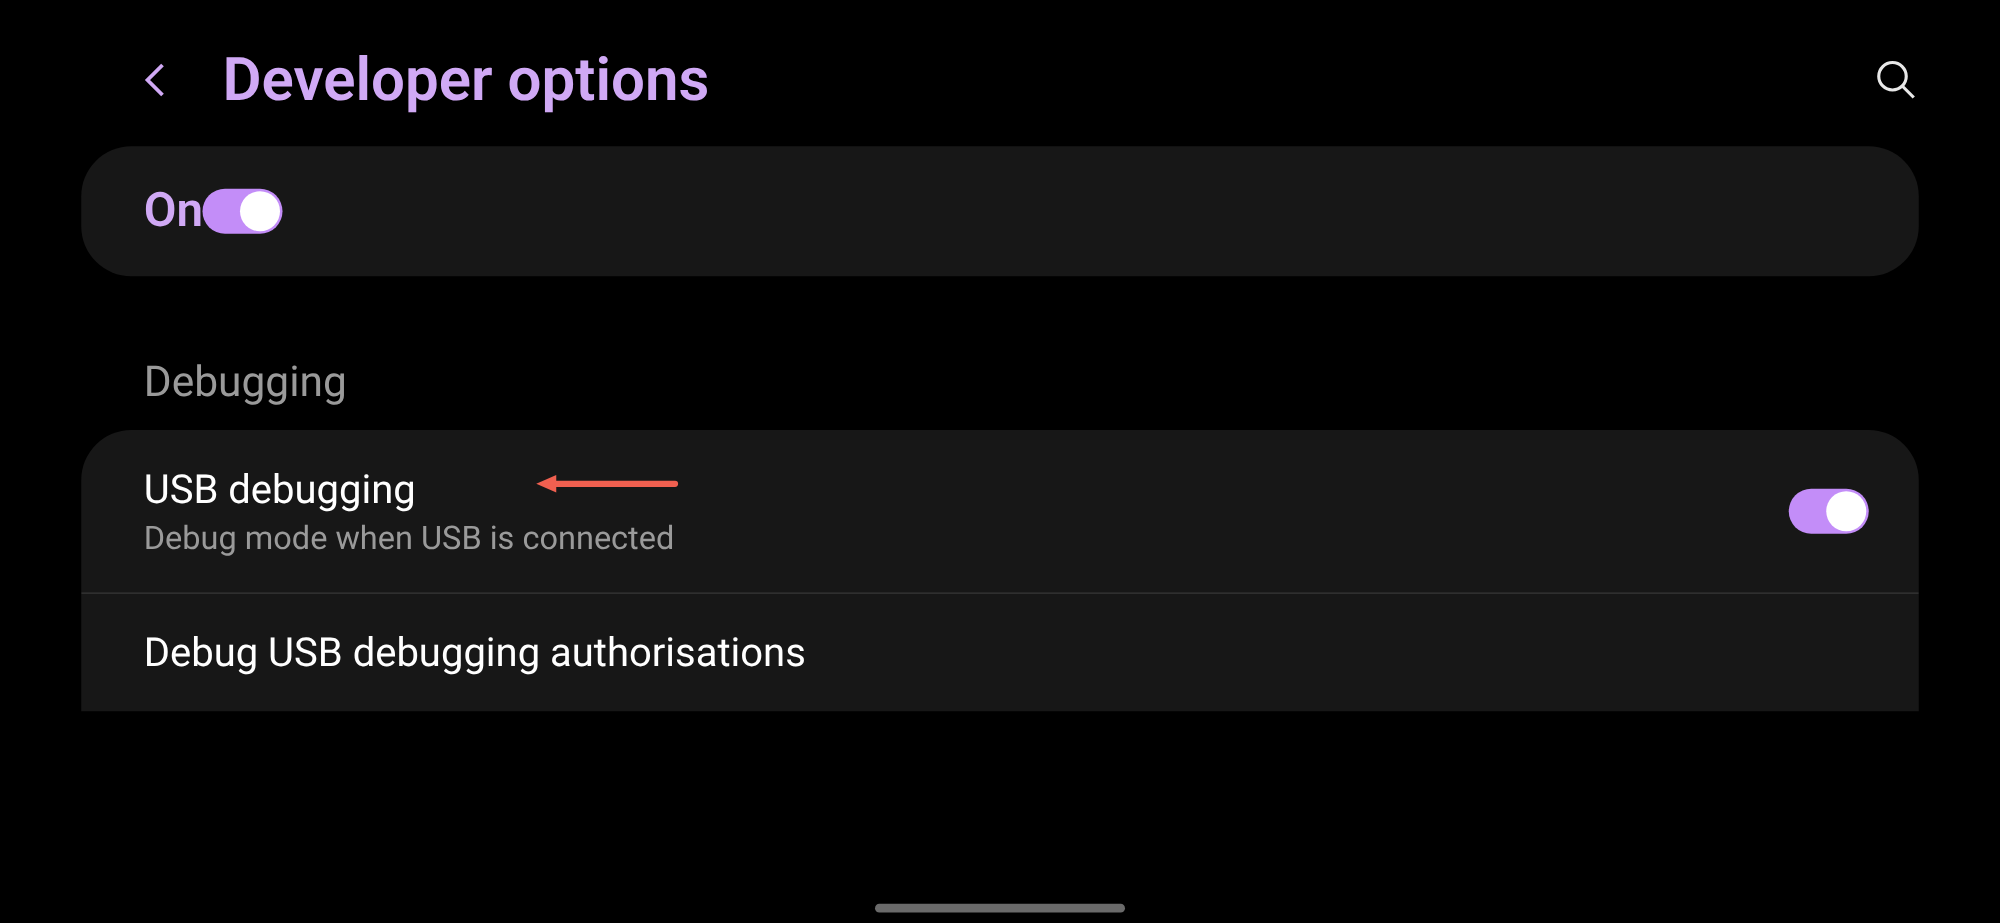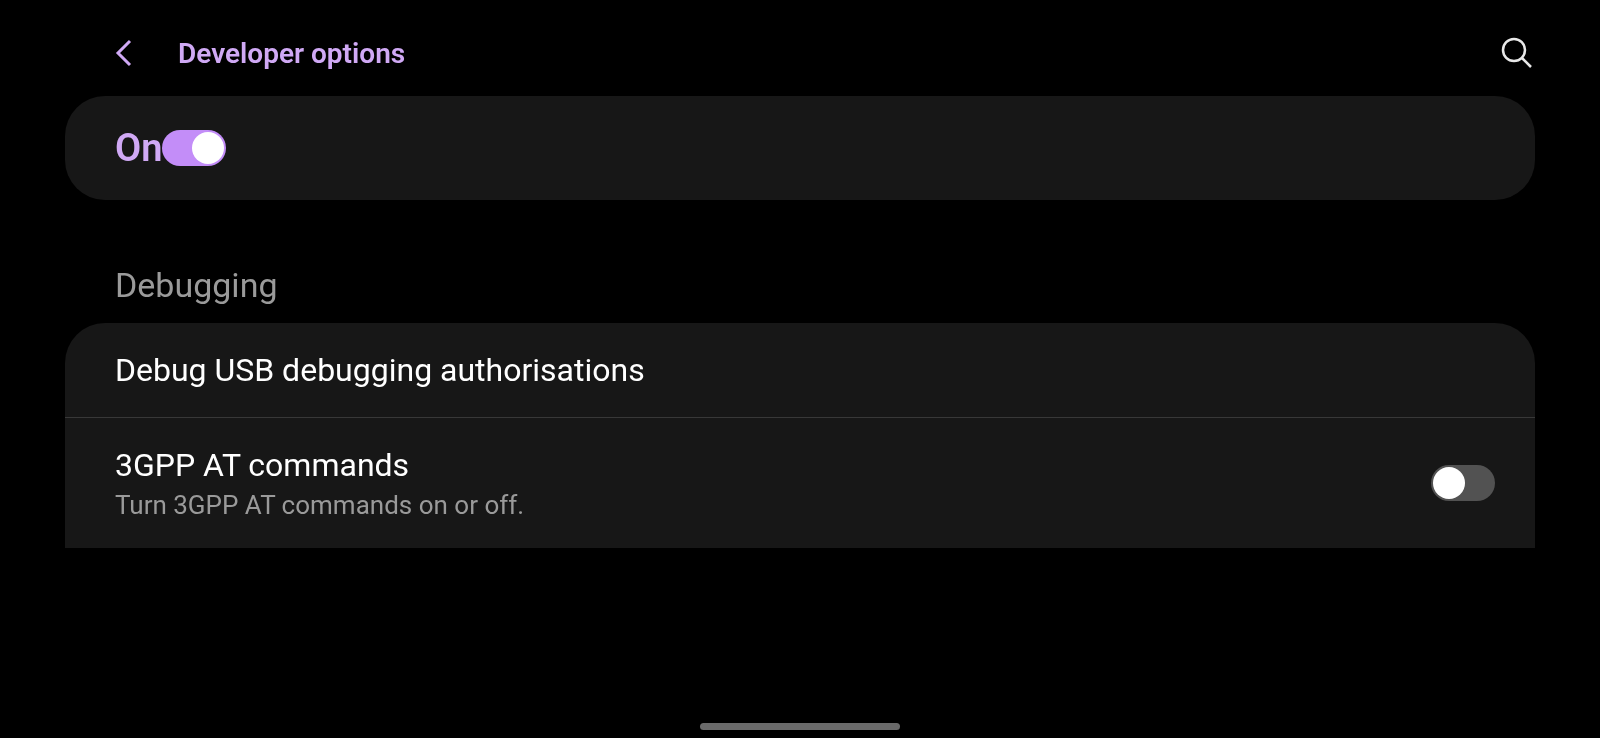--- a/index.html
+++ b/index.html
@@ -34,21 +34,21 @@
       justify-content: center;
       cursor: pointer;
     }
     .back-icon svg {
       stroke: #d0a9f5;
       stroke-width: 3;
       fill: none;
     }
     .page-title {
       color: #d0a9f5;
-      font-size: 28px;
+      font-size: 48px;
       font-weight: 600;
     }
     .search-icon {
       width: 36px;
       height: 36px;
       cursor: pointer;
       display: flex;
       align-items: center;
       justify-content: center;
     }
@@ -178,32 +178,38 @@
   <div class="on-label">On</div>
   <div class="toggle on">
     <div class="toggle-knob"></div>
   </div>
 </div>
 
 <div class="section-header">Debugging</div>
 
 <div class="settings-list">
 
+  <div class="setting-item">
+    <div class="setting-content">
+      <div class="setting-title">USB debugging</div>
+      <div class="setting-desc">Debug mode when USB is connected</div>
+    </div>
+    <div class="arrow-annotation">
+      <svg width="120" height="20" viewBox="0 0 120 20">
+        <line x1="15" y1="10" x2="115" y2="10" stroke="#f06050" stroke-width="5" stroke-linecap="round"></line>
+        <polygon points="4,10 20,3 20,17" fill="#f06050"></polygon>
+      </svg>
+    </div>
+    <div class="toggle on">
+      <div class="toggle-knob"></div>
+    </div>
+  </div>
 
   <div class="setting-item">
     <div class="setting-content">
       <div class="setting-title">Debug USB debugging authorisations</div>
     </div>
   </div>
 
-  <div class="setting-item">
-    <div class="setting-content">
-      <div class="setting-title">3GPP AT commands</div>
-      <div class="setting-desc">Turn 3GPP AT commands on or off.</div>
-    </div>
-    <div class="toggle off">
-      <div class="toggle-knob"></div>
-    </div>
-  </div>
 
 </div>
 
 <div class="nav-bar"></div>
 
 </body></html>

